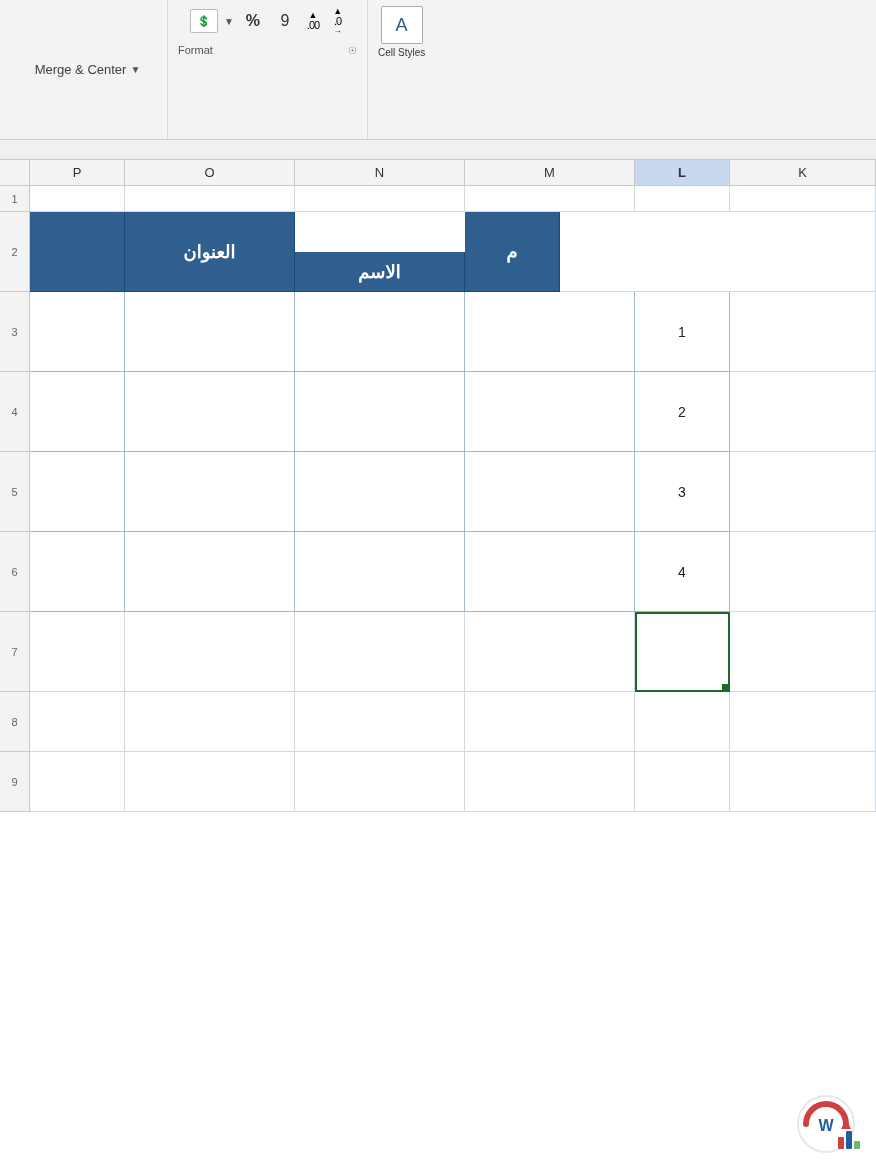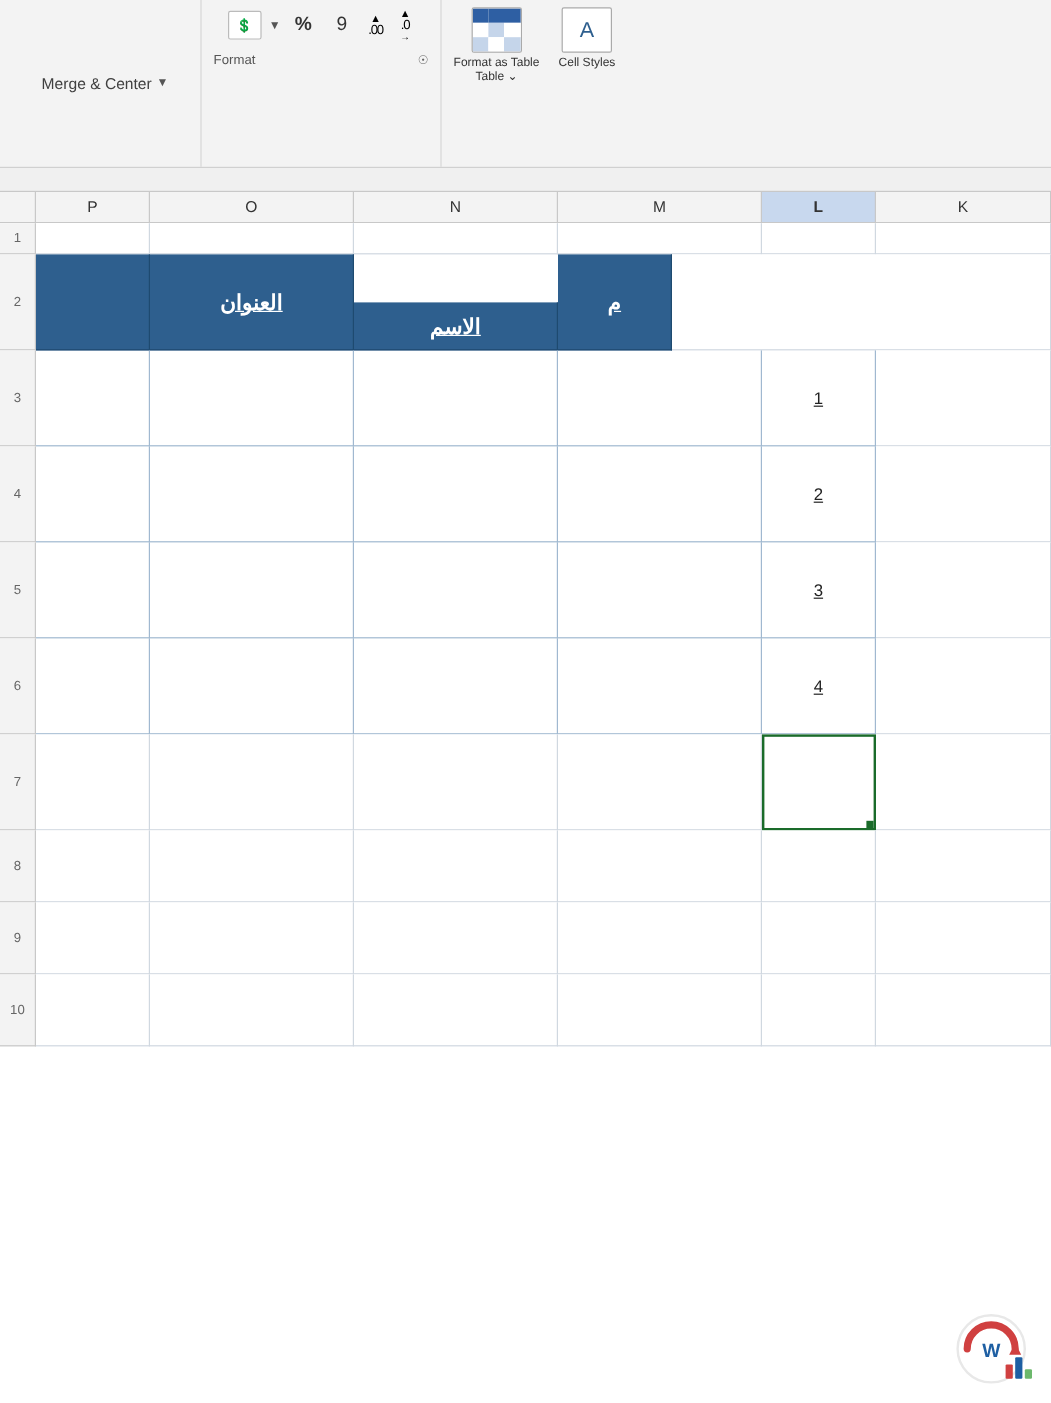--- a/index.html
+++ b/index.html
@@ -263,21 +263,20 @@
     .cell {
       display: flex;
       align-items: center;
       justify-content: center;
       border-right: 1px solid #d0d8e0;
       border-bottom: 1px solid #d0d8e0;
       font-size: 14px;
       color: #222;
       cursor: cell;
       position: relative;
-      text-decoration: underline;
     }
 
     .cell.header-cell {
       background: #2e5f8e;
       color: #fff;
       font-size: 18px;
       font-weight: bold;
       direction: rtl;
       justify-content: center;
       border-right: 1px solid #1e4a70;
@@ -359,37 +358,20 @@
     <div class="section-footer">
       <span class="section-label">Format</span>
       <span class="section-expander">☉</span>
     </div>
   </div>
 
   <div class="styles-section">
     <div class="styles-top">
 
 
-      <div class="style-item">
-        <div class="style-icon-table">
-          <div class="table-cell-header"></div>
-          <div class="table-cell-header"></div>
-          <div class="table-cell-header"></div>
-          <div class="table-cell-plain"></div>
-          <div class="table-cell-alt"></div>
-          <div class="table-cell-plain"></div>
-          <div class="table-cell-alt"></div>
-          <div class="table-cell-plain"></div>
-          <div class="table-cell-alt"></div>
-        </div>
-        <span class="style-item-label">
-          <span>Format as Table</span><br>
-          <span>Table ⌄</span>
-        </span>
-      </div>
 
       <div class="style-item">
         <div class="style-icon-cell">
           <span style="font-size:18px;color:#2e5f8e;">A</span>
         </div>
         <span class="style-item-label">
           <span>Cell Styles</span>
         </span>
       </div>
     </div>
@@ -527,29 +509,20 @@
   <div class="row-container row-h-small">
     <div class="row-num">9</div>
     <div class="cell data-cell" style="width:95px;"></div>
     <div class="cell data-cell" style="width:170px;"></div>
     <div class="cell data-cell" style="width:170px;"></div>
     <div class="cell data-cell" style="width:170px;"></div>
     <div class="cell data-cell" style="width:95px;"></div>
     <div class="cell data-cell" style="flex:1;"></div>
   </div>
 
-  <div class="row-container row-h-small">
-    <div class="row-num">10</div>
-    <div class="cell data-cell" style="width:95px;"></div>
-    <div class="cell data-cell" style="width:170px;"></div>
-    <div class="cell data-cell" style="width:170px;"></div>
-    <div class="cell data-cell" style="width:170px;"></div>
-    <div class="cell data-cell" style="width:95px;"></div>
-    <div class="cell data-cell" style="flex:1;"></div>
-  </div>
 
 </div>
 
 <div class="brand-logo">
   <svg viewBox="0 0 80 70" xmlns="http://www.w3.org/2000/svg">
 
     <circle cx="40" cy="35" r="28" fill="none" stroke="#e8e8e8" stroke-width="2"></circle>
     <path d="M20 35 A20 20 0 1 1 60 35" fill="none" stroke="#d04040" stroke-width="6" stroke-linecap="round"></path>
     <polygon points="60,30 65,40 55,40" fill="#d04040"></polygon>
 

